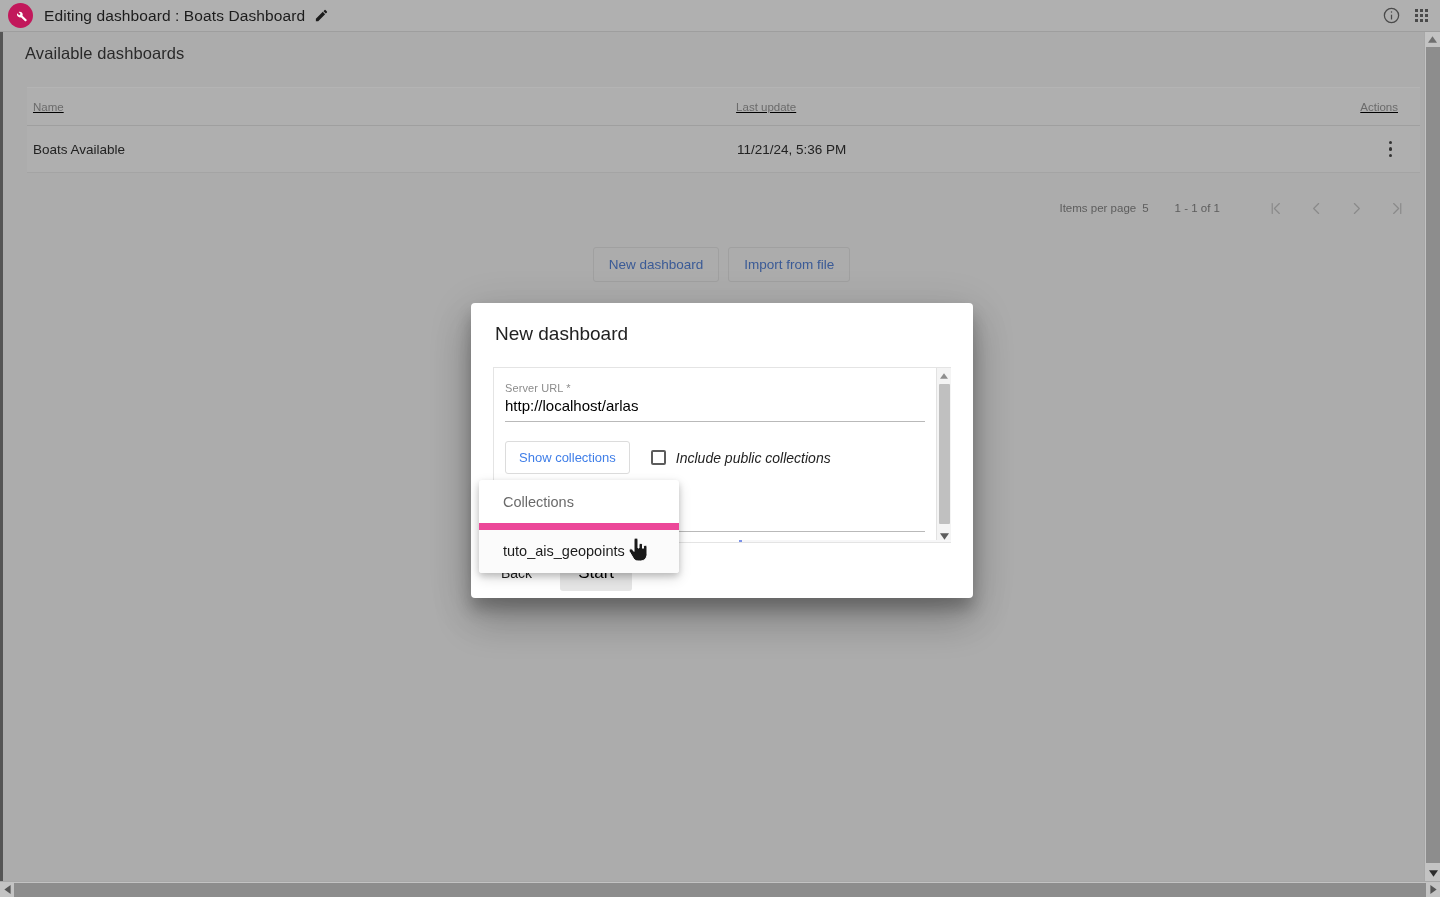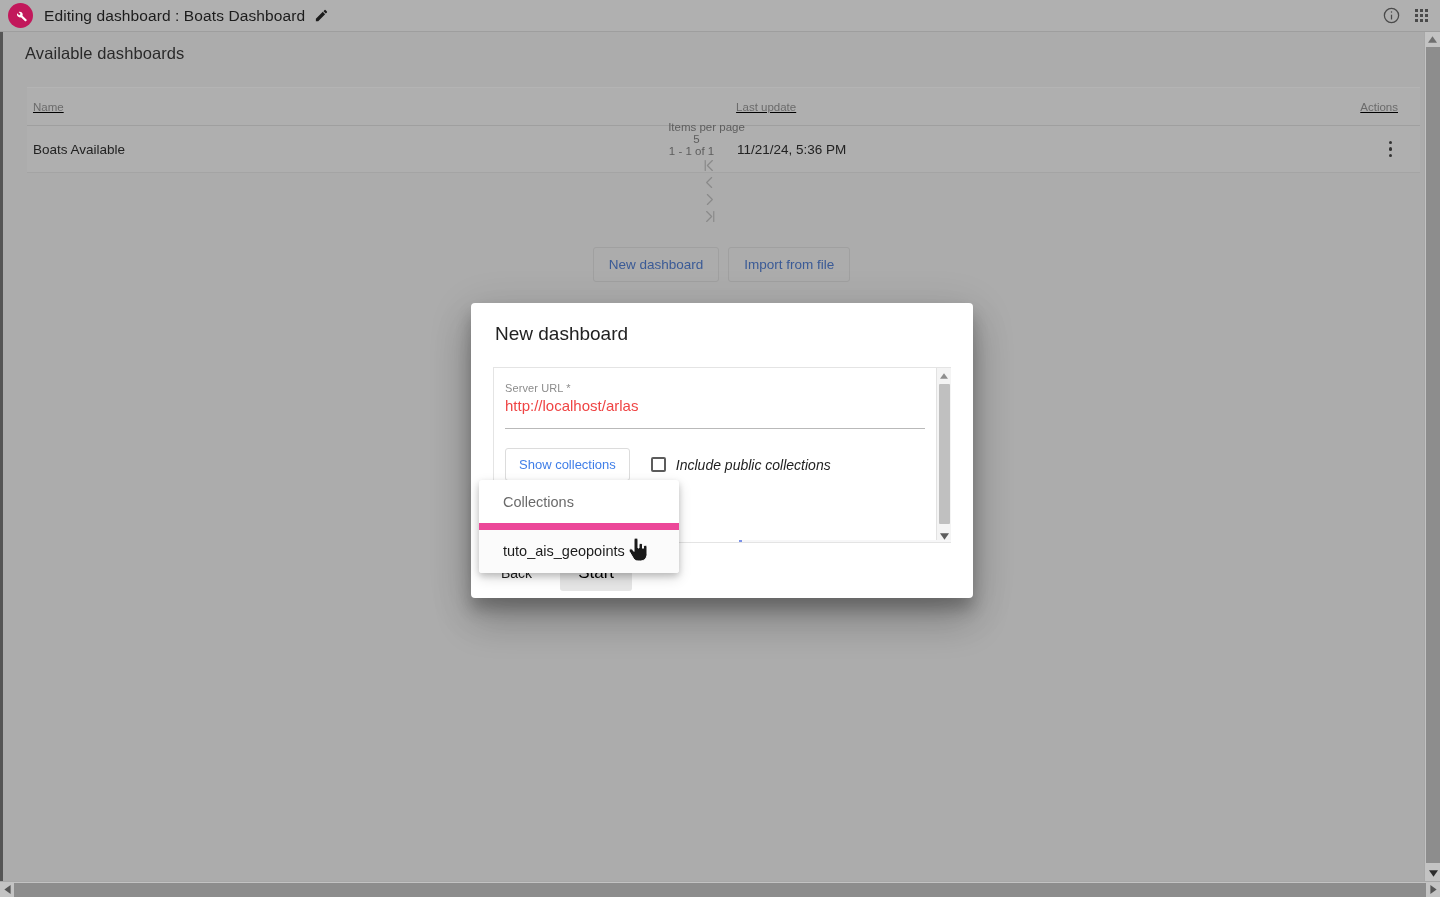--- a/index.html
+++ b/index.html
@@ -75,21 +75,21 @@
   .t-body .cell { font-size: 13.5px; color: #222; }
   .cell-name { width: 710px; padding-left: 6px; }
   .cell-date { width: 625px; }
   .cell-act  { flex: 1; display: flex; justify-content: flex-end; padding-right: 22px; }
   .kebab { display:flex; flex-direction: column; gap:3px; cursor: pointer; padding: 6px; }
   .kebab i { width:3.5px; height:3.5px; border-radius:50%; background:#333; display:block; }
 
   
   .paginator {
     display: flex; align-items: center; justify-content: flex-end;
-    gap: 0; margin: 18px 24px 0 0; height: 34px; flex-direction: column;
+    gap: 0; margin: 18px 24px 0 0; height: 34px;
   }
   .pg-label { font-size: 11.5px; color: #5d5d5d; margin-right: 6px; }
   .pg-count { font-size: 11.5px; color: #5d5d5d; margin-right: 26px; }
   .pg-range { font-size: 11.5px; color: #5d5d5d; margin-right: 36px; }
   .pg-btn {
     width: 40px; height: 34px; display:flex; align-items:center; justify-content:center;
     cursor: pointer; color: #7d7d7d;
   }
 
   
@@ -123,21 +123,21 @@
     overflow: hidden;
   }
   .form-pad { padding: 12px 16px 0 11px; }
 
   .field { position: relative; width: 420px; margin-top: 2px; }
   .field-label {
     font-size: 11px; color: #8c8c8c; letter-spacing: .1px;
   }
   .field-label.focused { color: #3f6ad8; }
   .field-value {
-    font-size: 15px; color: #ef4444; padding: 3px 0 14px 0;
+    font-size: 15px; color: #000000; padding: 3px 0 7px 0;
   }
   .field-underline { border-bottom: 1px solid #b9b9b9; }
 
   .inline-row { display: flex; align-items: center; margin-top: 19px; }
   .btn-show {
     border: 1px solid #dcdcdc; border-radius: 3px; background: #fff;
     color: #3f7ee8; font-size: 13px; font-family: inherit;
     padding: 8px 13px; cursor: pointer;
   }
   .chk-wrap { display:flex; align-items:center; margin-left: 21px; cursor: pointer; font-style: italic; }

